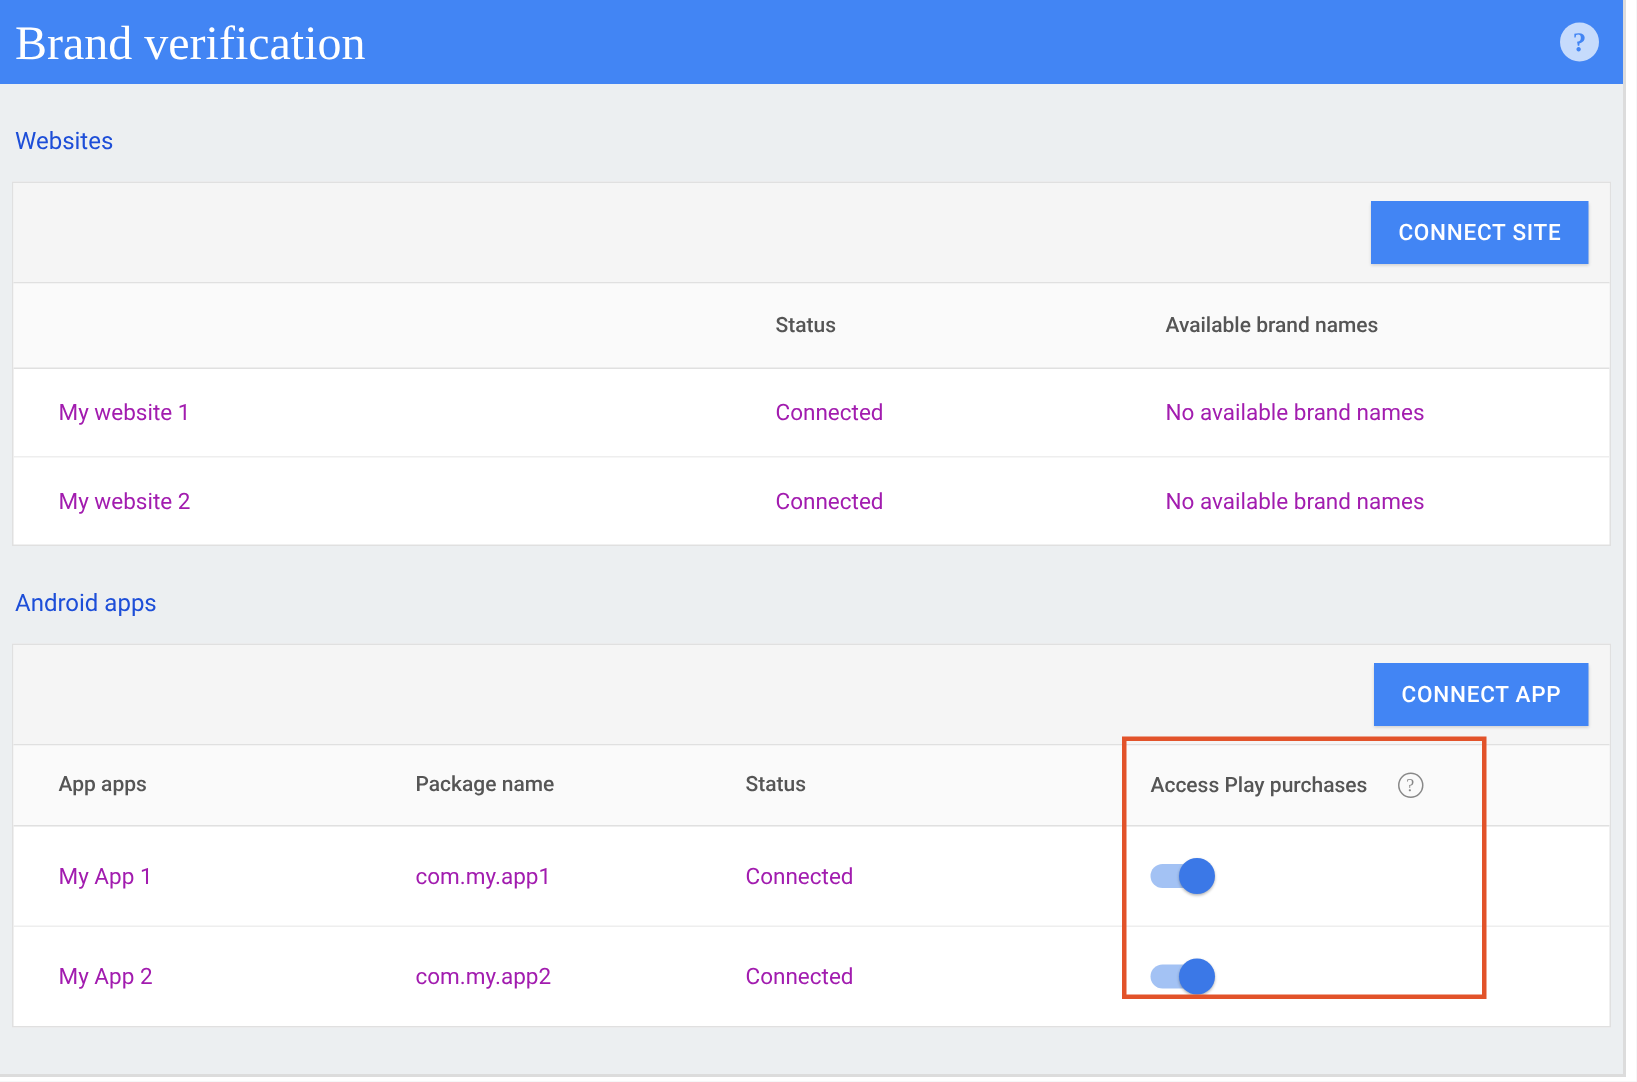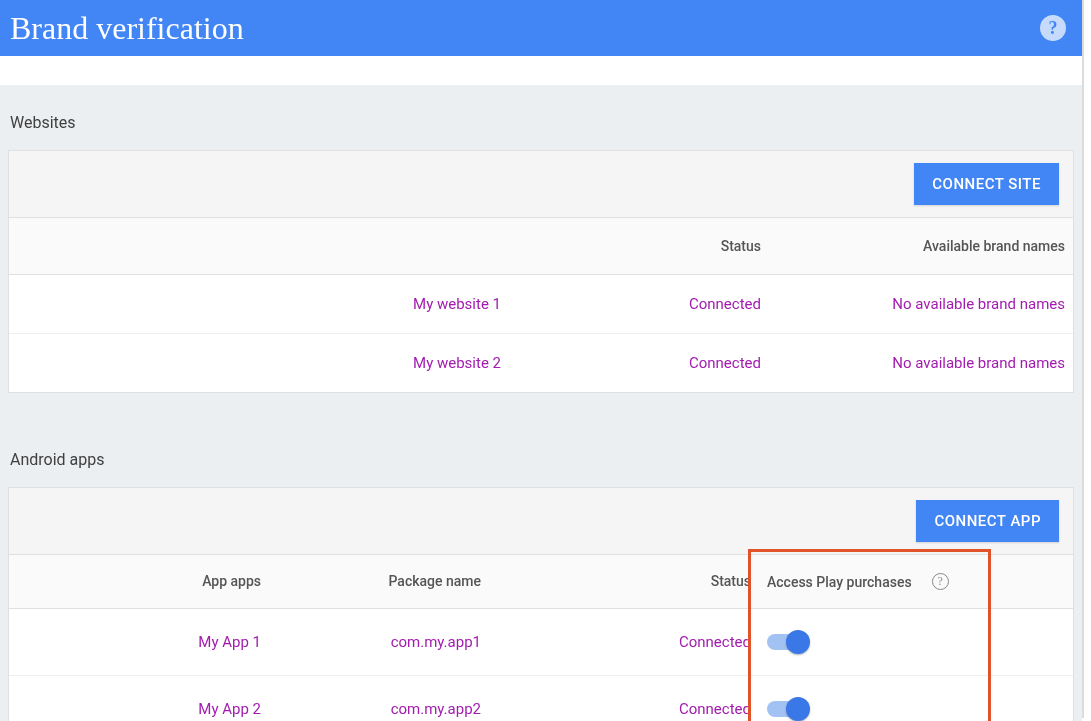--- a/index.html
+++ b/index.html
@@ -44,24 +44,23 @@
     font-size: 18px;
     cursor: pointer;
     font-family: Georgia, serif;
   }
   .page-body {
     background: #eceff1;
     padding: 0 8px 8px 8px;
     height: calc(100% - 56px);
   }
   .section-label {
-    color: #404040;
+    color: #1d4ed8;
     font-size: 16px;
     padding: 28px 0 18px 2px;
-    margin-top: 29px;
   }
   .panel {
     background: #ffffff;
     border: 1px solid #e0e0e0;
   }
   .panel-toolbar {
     background: #f5f5f5;
     display: flex;
     justify-content: flex-end;
     padding: 12px 14px;
@@ -90,21 +89,20 @@
   .tbl-row {
     display: flex;
     border-bottom: 1px solid #eee;
     color: #a21caf;
     font-size: 15px;
     align-items: center;
   }
   .tbl-row:last-child { border-bottom: none; }
   .tbl-header > div, .tbl-row > div {
     padding: 20px 8px;
-    text-align: right;
   }
   
   .w-col1 { width: 500px; padding-left: 30px !important; }
   .w-col2 { width: 260px; }
   .w-col3 { flex: 1; }
   
   .a-col1 { width: 260px; padding-left: 30px !important; }
   .a-col2 { width: 220px; }
   .a-col3 { width: 270px; }
   .a-col4 { flex: 1; }

